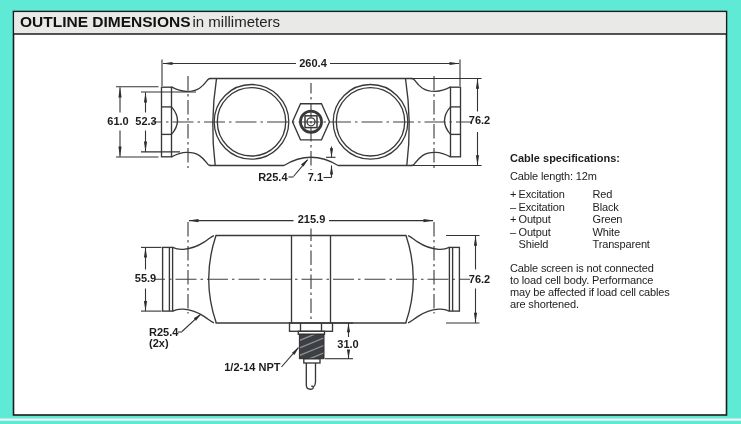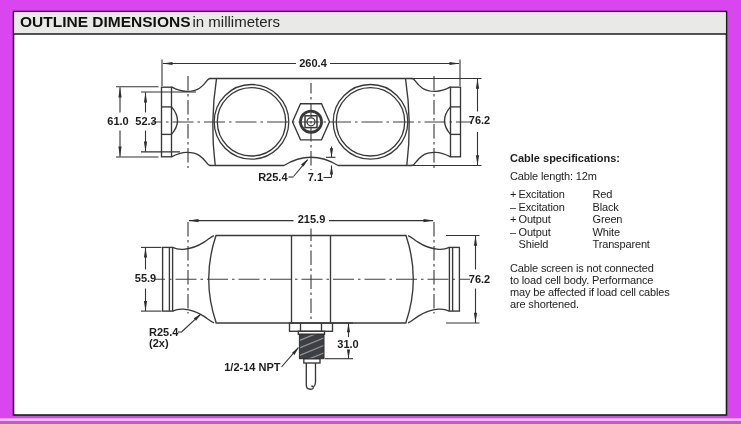--- a/index.html
+++ b/index.html
@@ -1,16 +1,16 @@
 <!DOCTYPE html>
 <html><head>
 <meta charset="utf-8">
 <style>
   html,body{margin:0;padding:0;background:#ffffff;}
-  #page{position:relative;width:741px;height:424px;background:#d946ef;overflow:hidden;}
+  #page{position:relative;width:741px;height:424px;background:#5eead4;overflow:hidden;}
   svg text{font-family:"Liberation Sans",sans-serif;}
   .dim{font-size:11px;font-weight:bold;fill:#1d1d1d;}
   .txt{font-size:11px;fill:#1d1d1d;letter-spacing:-0.15px;}
   .txtb{font-size:11px;font-weight:bold;fill:#1d1d1d;}
 </style>
 </head>
 <body>
 <div id="page">
 <svg width="741" height="424" viewBox="0 0 741 424" fill="none">
 

